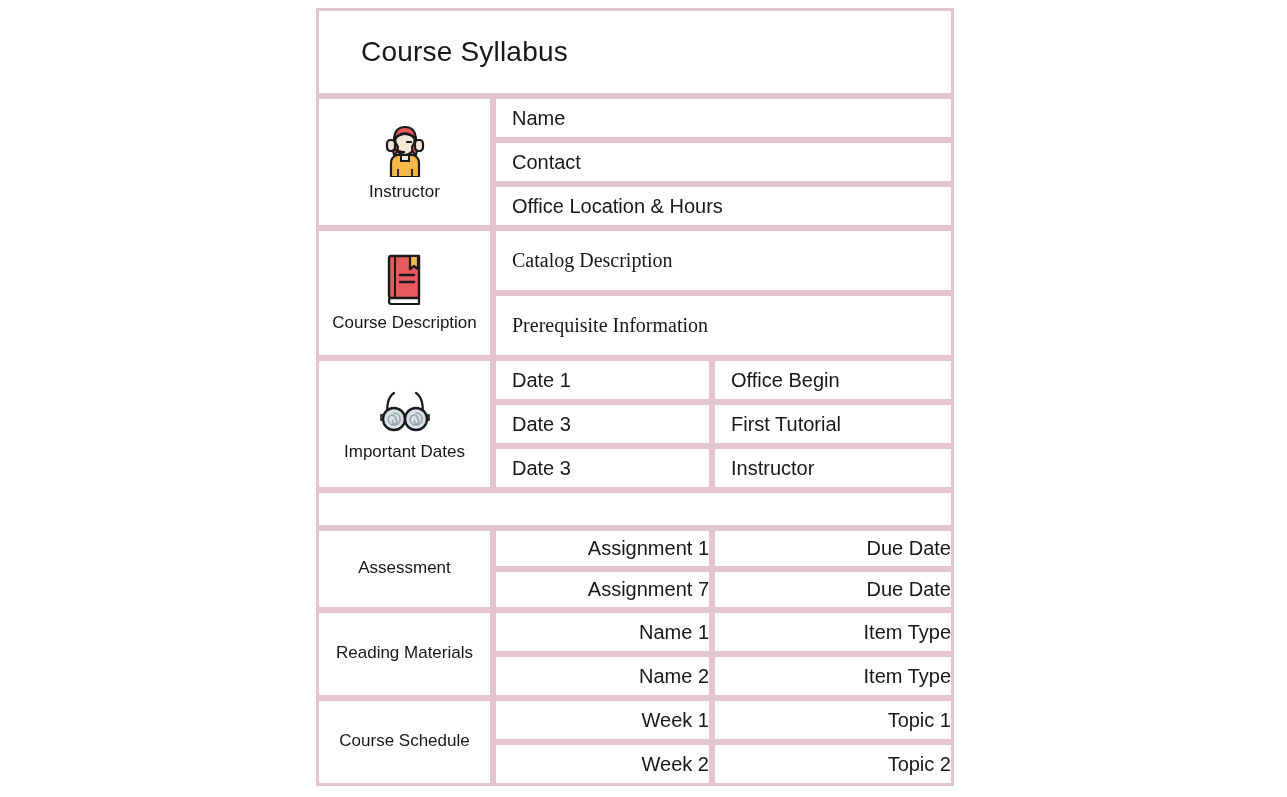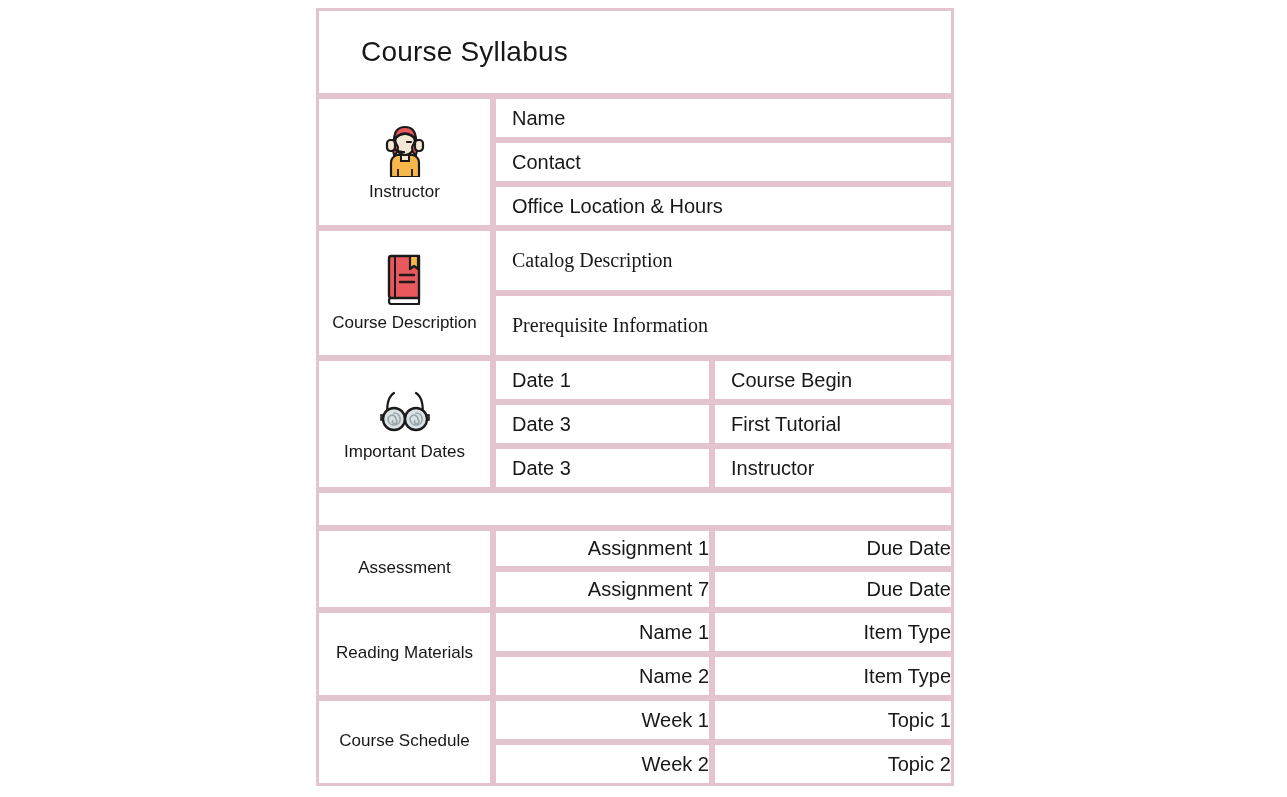--- a/index.html
+++ b/index.html
@@ -184,21 +184,21 @@
               <circle cx="41" cy="36" r="11" fill="#d9e2e4" stroke="#1a1a1a" stroke-width="2.4"></circle>
 
               <path d="M19 30 a6 6 0 1 1 -5.6 7.9 a4 4 0 1 1 7.6 -1.2 a2.2 2.2 0 1 1 -3.4 1" fill="none" stroke="#9aa6aa" stroke-width="1.7" stroke-linecap="round"></path>
               <path d="M41 30 a6 6 0 1 1 -5.6 7.9 a4 4 0 1 1 7.6 -1.2 a2.2 2.2 0 1 1 -3.4 1" fill="none" stroke="#9aa6aa" stroke-width="1.7" stroke-linecap="round"></path>
             </svg>
           </span>
           <span class="cat-label">Important Dates</span>
         </div>
       </td>
       <td class="cell data-cell col-mid h44">Date 1</td>
-      <td class="cell data-cell col-right h44">Course Begin</td>
+      <td class="cell data-cell col-right h44">Office Begin</td>
     </tr>
     <tr>
       <td class="cell data-cell col-mid h44">Date 3</td>
       <td class="cell data-cell col-right h44">First Tutorial</td>
     </tr>
     <tr>
       <td class="cell data-cell col-mid h44">Date 3</td>
       <td class="cell data-cell col-right h44">Instructor</td>
     </tr>
 

